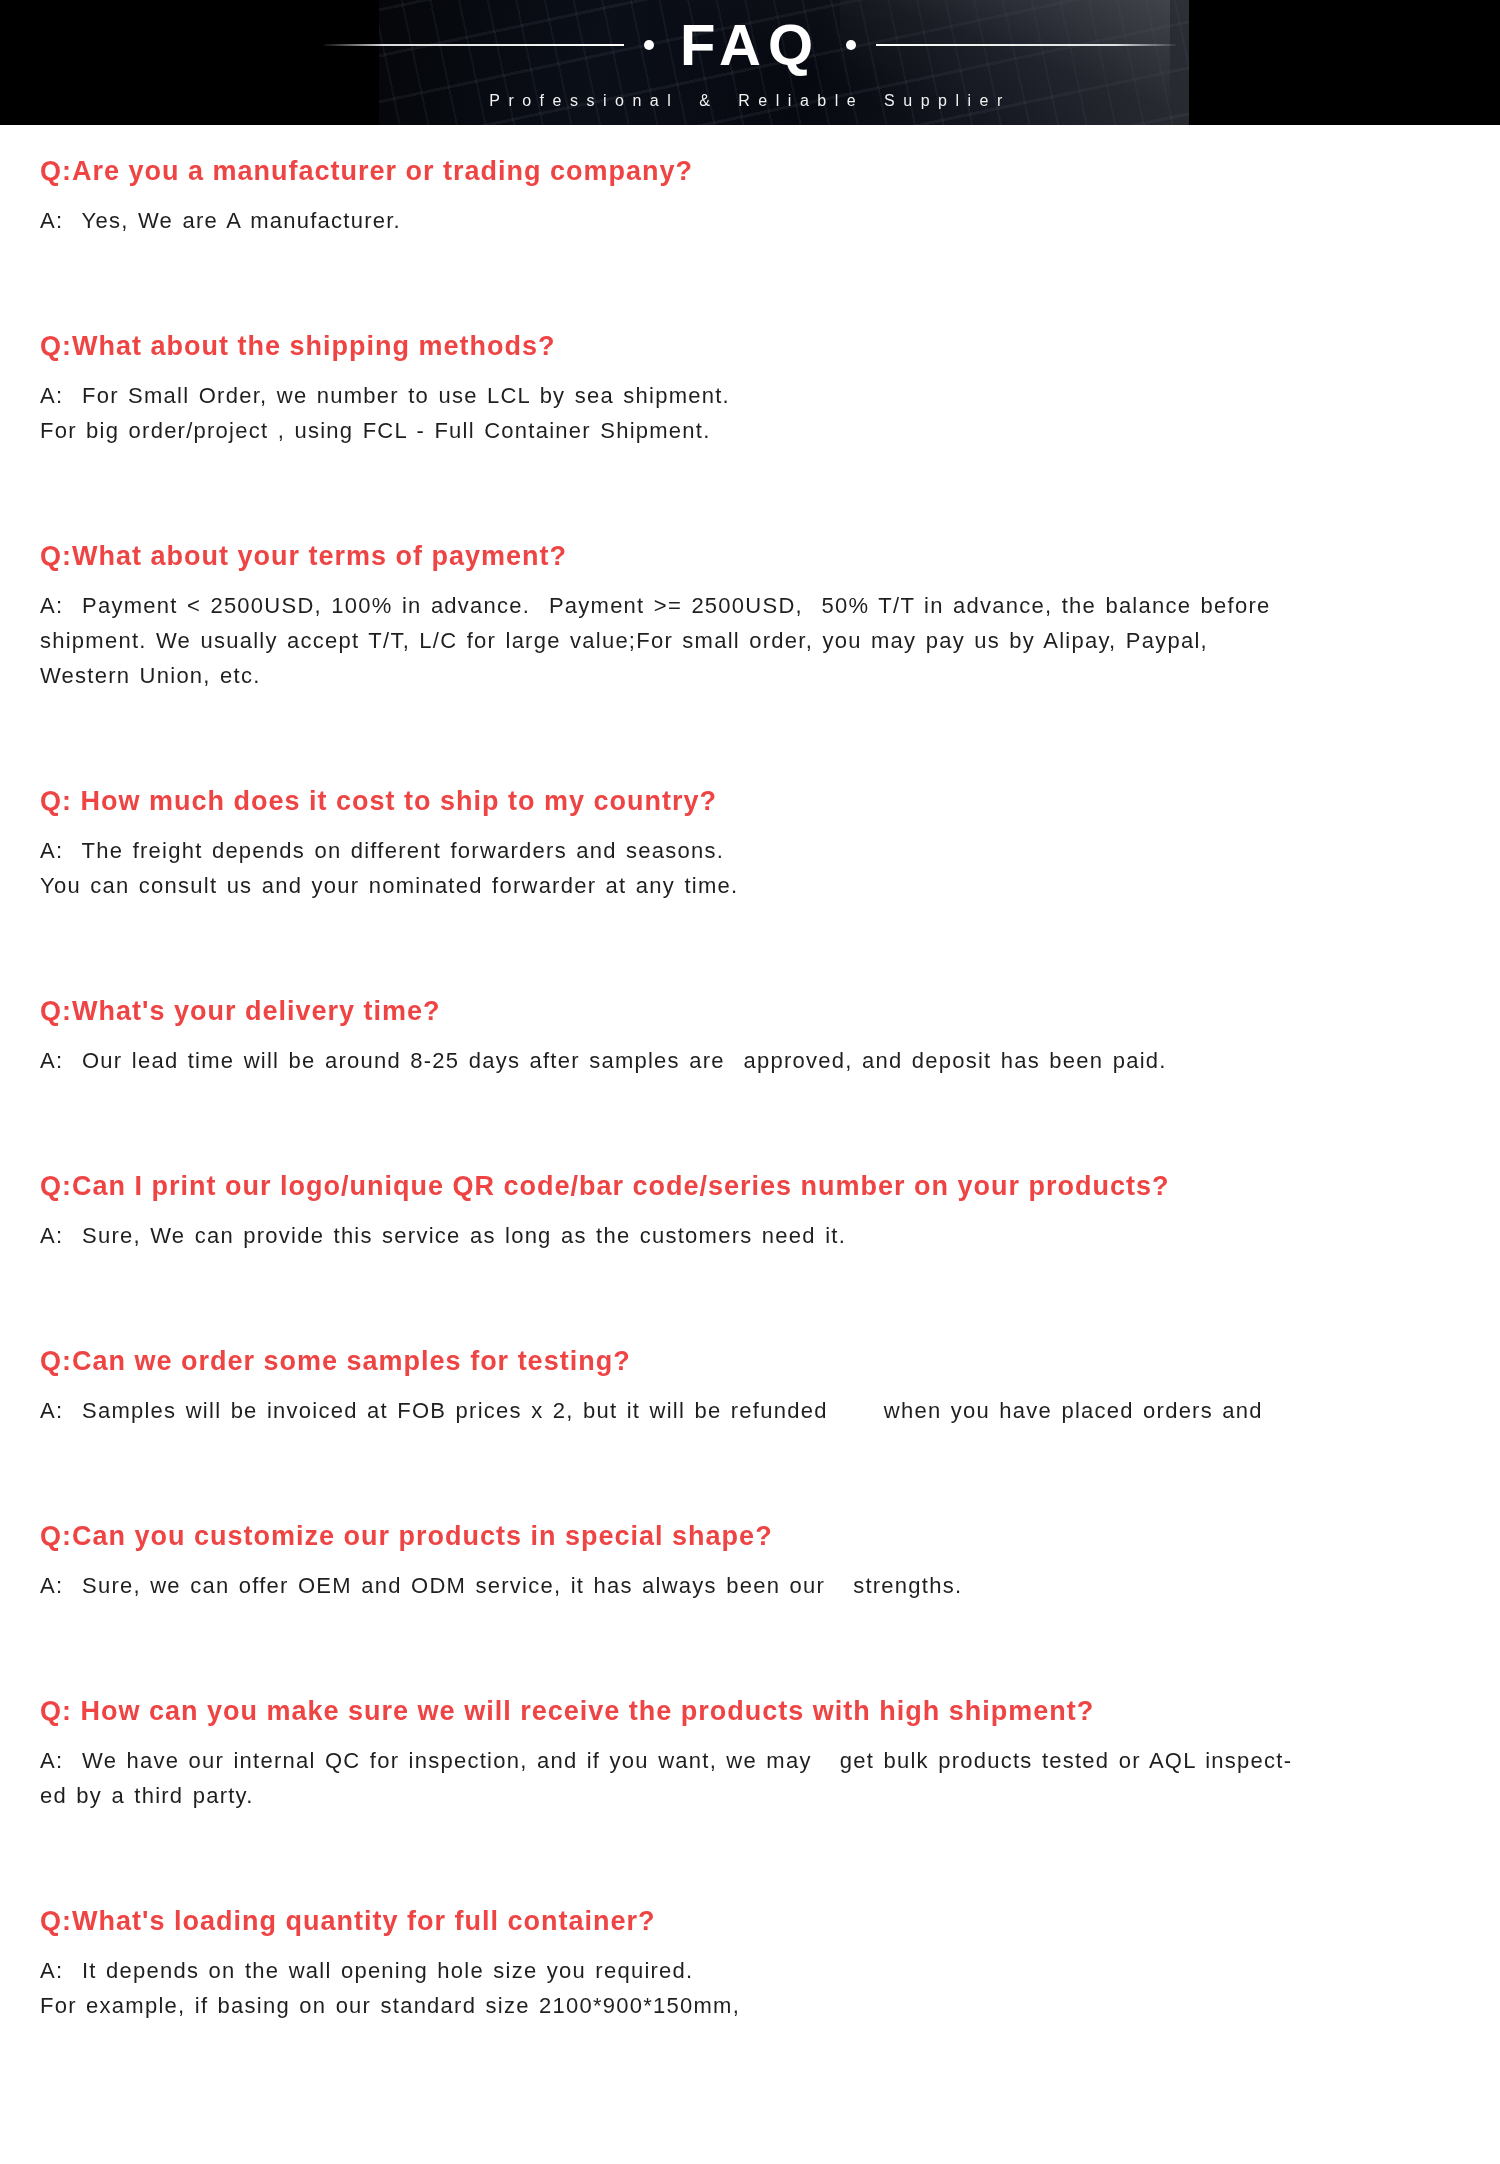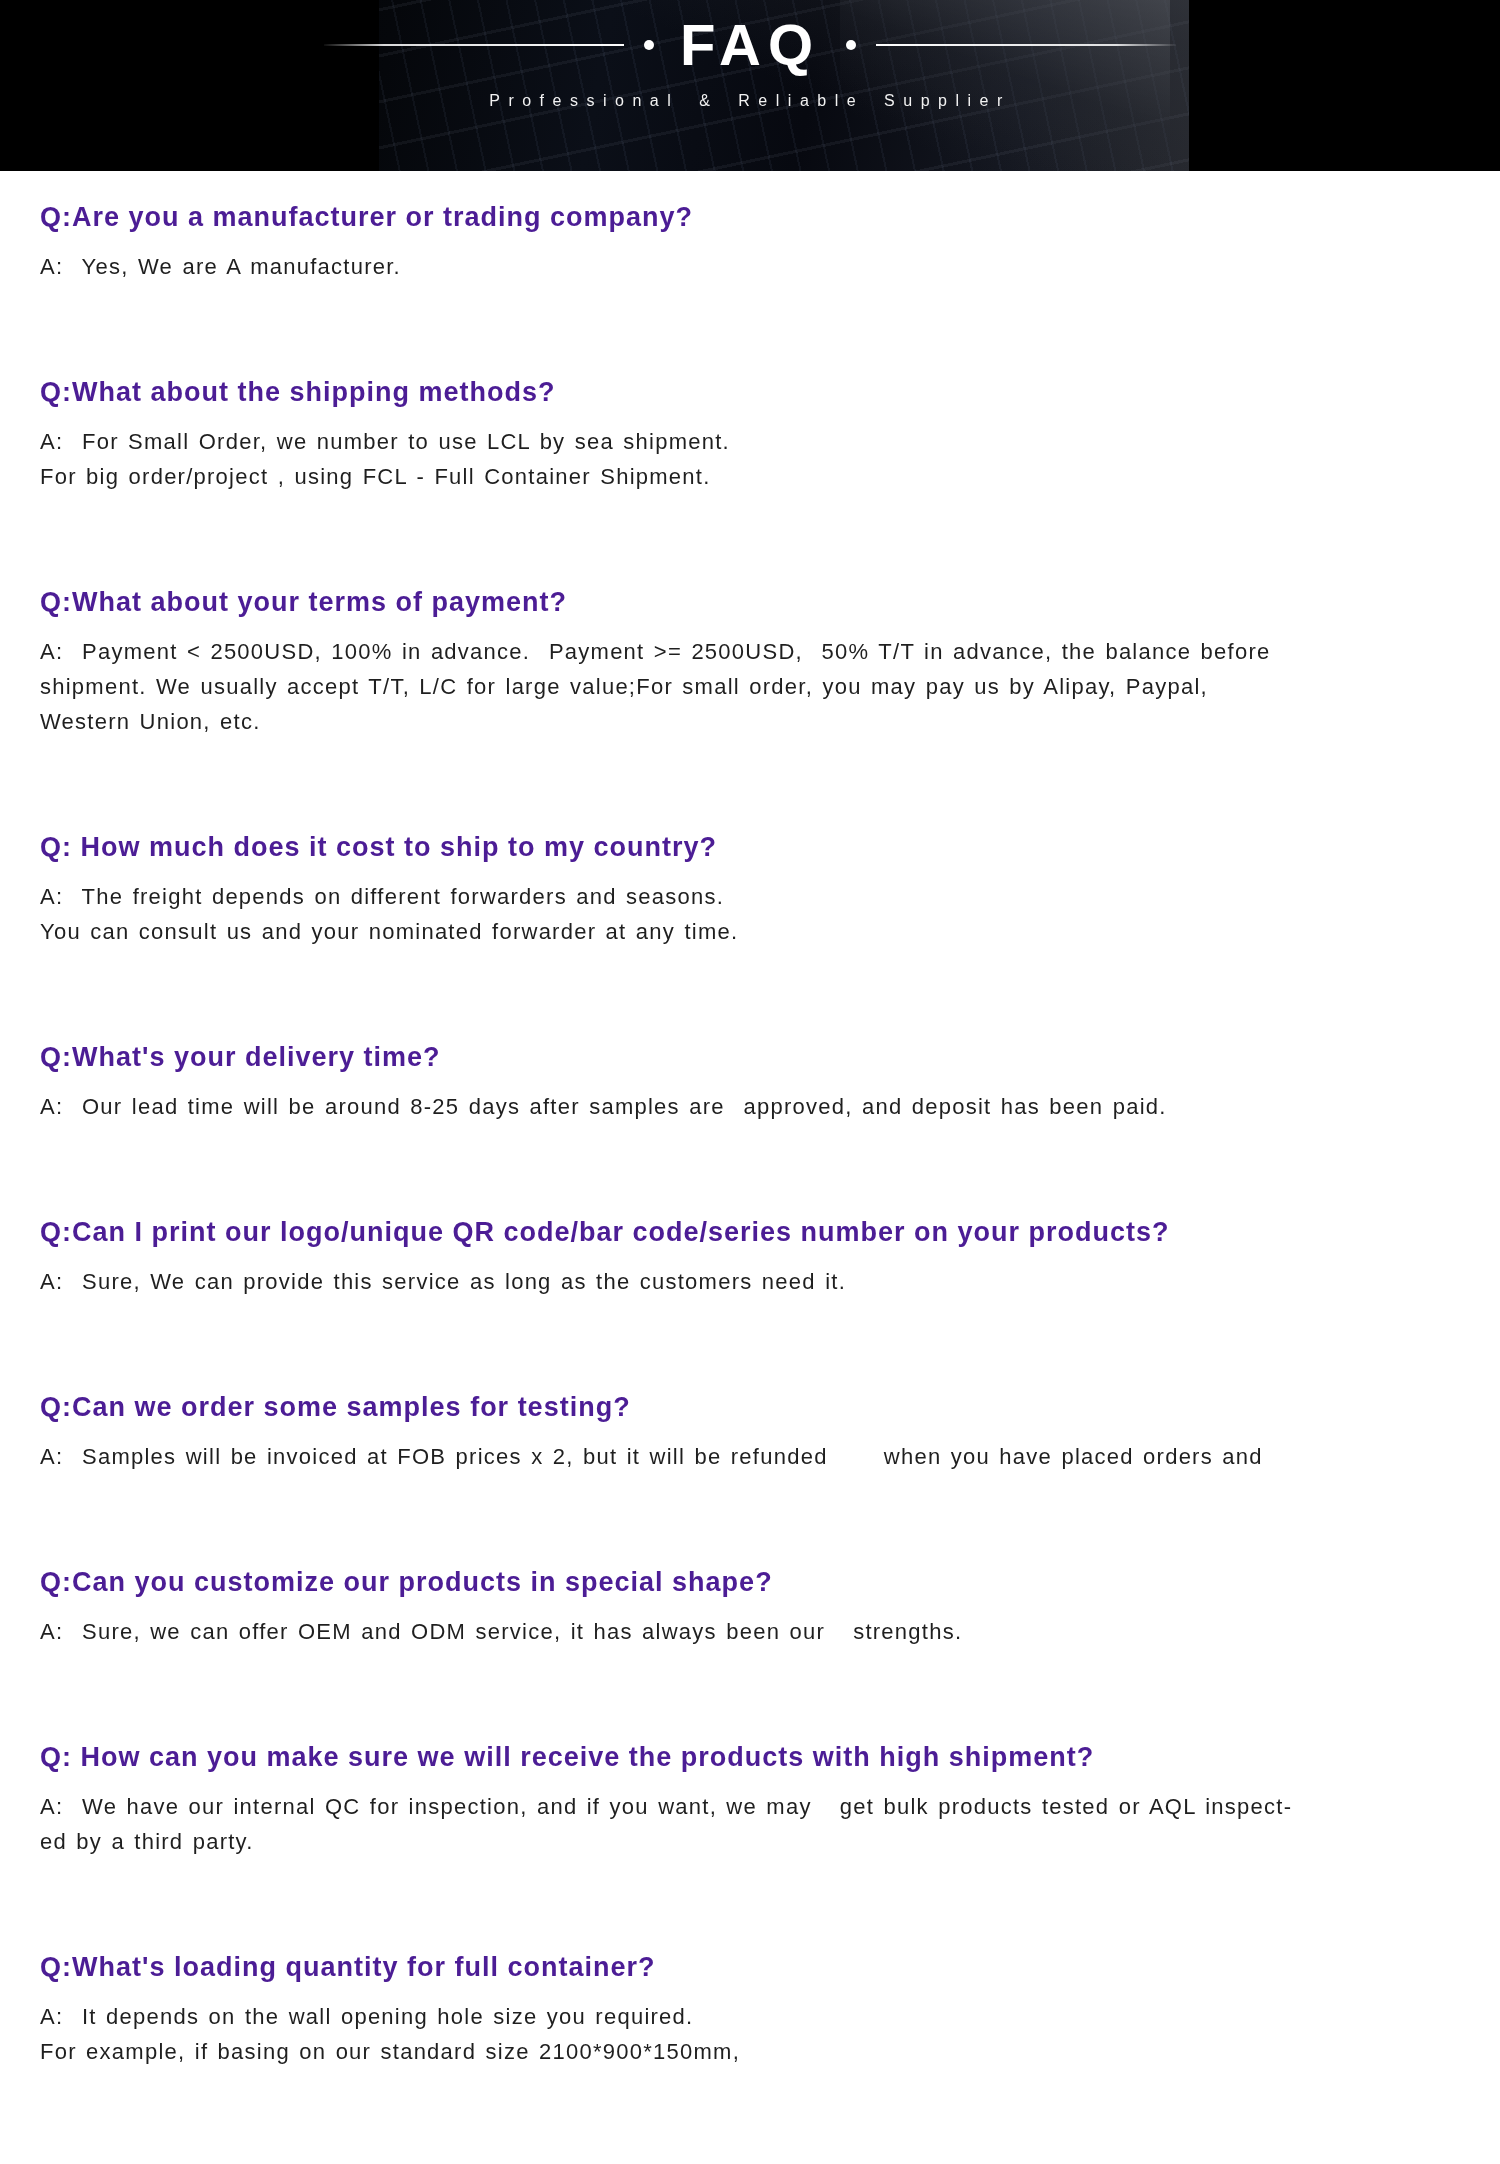--- a/index.html
+++ b/index.html
@@ -7,21 +7,21 @@
   body {
     height: 2164px;
     overflow: hidden;
     background: #ffffff;
     font-family: "Liberation Sans", sans-serif;
   }
 
   
   .banner {
     position: relative;
-    height: 171px;
+    height: 125px;
     background: #c2410c;
     overflow: hidden;
   }
   .banner-bg {
     position: absolute;
     inset: 0;
     background:
       
       linear-gradient(90deg, #000 0 25.3%, rgba(0,0,0,0) 25.3% 79.3%, #000 79.3% 100%),
       
@@ -86,21 +86,21 @@
   
   .content {
     padding: 28px 35px 0 40px;
   }
   .qa { margin-bottom: 90px; }
   .qa .q {
     font-size: 27px;
     font-weight: 700;
     line-height: 36px;
     letter-spacing: 1px;
-    color: #4c1d95;
+    color: #ef4444;
     margin-bottom: 14px;
     white-space: pre-wrap;
   }
   .qa .a-line {
     font-size: 22px;
     font-weight: 400;
     line-height: 35px;
     letter-spacing: 1.25px;
     word-spacing: 2px;
     color: #1f1f1f;

